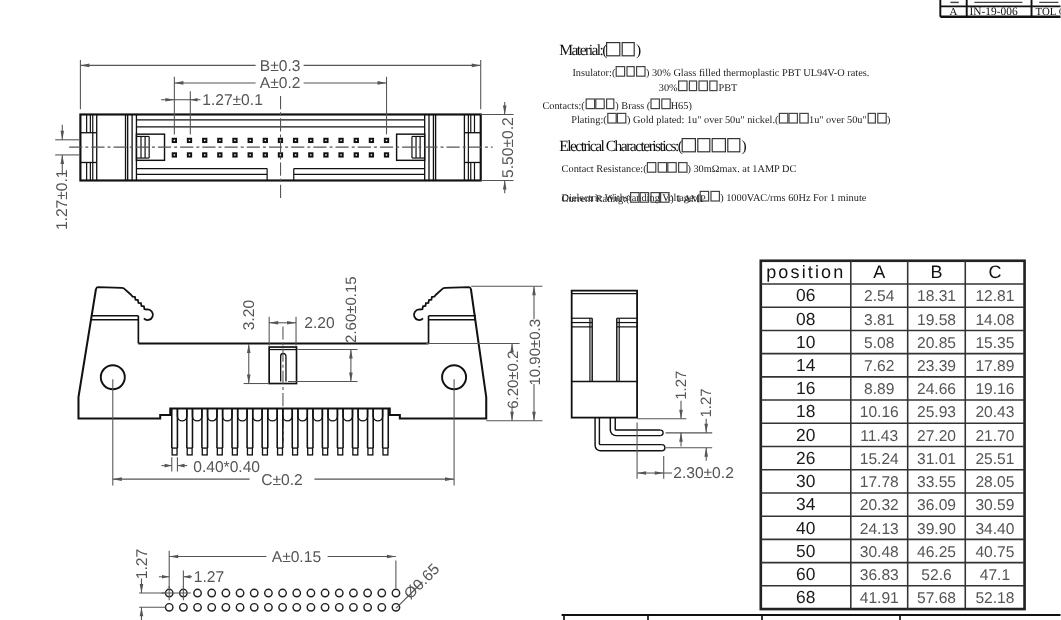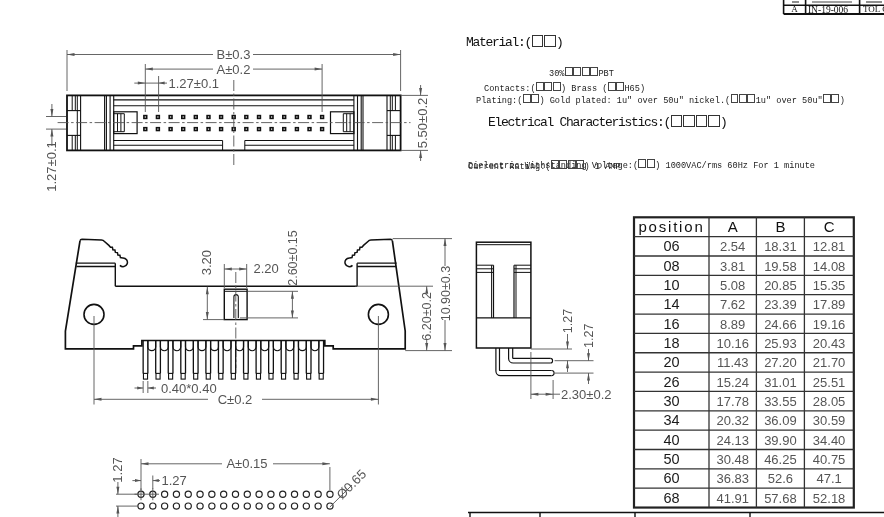--- a/index.html
+++ b/index.html
@@ -1,16 +1,16 @@
 <!DOCTYPE html>
 <html><head><meta charset="utf-8"><style>
 html,body{margin:0;padding:0;background:#fff;}
 #page{position:relative;width:884px;height:517px;overflow:hidden;background:#fff;font-family:"Liberation Mono",monospace;}
 #page svg{position:absolute;left:0;top:0;}
-.t{position:absolute;white-space:pre;color:#222;font-size:8.6px;line-height:11px;}
+.t{position:absolute;white-space:pre;color:#222;font-size:8.6px;line-height:11px;font-family:Liberation Serif, serif;}
 .h{font-size:13px;letter-spacing:-1.3px;color:#111;}
 i.c{display:inline-block;width:5.9px;height:7px;border:1px solid #444;margin:0 0.3px;vertical-align:-0.5px;font-style:normal;}
 i.C{display:inline-block;width:9.5px;height:10px;border:1px solid #333;margin:0 0.5px;vertical-align:-1px;font-style:normal;}
 </style></head><body>
 <div id="page">
 <svg width="884" height="517" viewBox="0 0 884 517">
 
 <rect x="67" y="95.4" width="333.6" height="55.0" fill="none" stroke="#111" stroke-width="1.8"></rect>
 
 <line x1="80.6" y1="95.4" x2="80.6" y2="150.4" stroke="#111" stroke-width="1.1"></line>
@@ -553,28 +553,30 @@
 
 <line x1="468" y1="512.5" x2="884" y2="512.5" stroke="#111" stroke-width="1.5"></line>
 <line x1="470" y1="512.5" x2="470" y2="517" stroke="#111" stroke-width="1.4"></line>
 <line x1="540" y1="512.5" x2="540" y2="517" stroke="#111" stroke-width="1.4"></line>
 <line x1="635" y1="512.5" x2="635" y2="517" stroke="#111" stroke-width="1.4"></line>
 <line x1="750" y1="512.5" x2="750" y2="517" stroke="#111" stroke-width="1.4"></line>
 </svg>
 
 <div class="t h" style="left:466px;top:35px;">Material:(<i class="C"></i><i class="C"></i>)</div>
 
+<div class="t" style="left:477px;top:55px;">Insulator:(<i class="c"></i><i class="c"></i><i class="c"></i>) 30% Glass filled thermoplastic PBT UL94V-O rates.</div>
 
 <div class="t" style="left:549px;top:66.5px;">30%<i class="c"></i><i class="c"></i><i class="c"></i><i class="c"></i>PBT</div>
 
-<div class="t" style="left:484px;top:82px;">Contacts:(<i class="c"></i><i class="c"></i><i class="c"></i>) Brass (<i class="c"></i><i class="c"></i>H65)</div>
+<div class="t" style="left:452px;top:82px;">Contacts:(<i class="c"></i><i class="c"></i><i class="c"></i>) Brass (<i class="c"></i><i class="c"></i>H65)</div>
 
 <div class="t" style="left:476px;top:93.5px;">Plating:(<i class="c"></i><i class="c"></i>) Gold plated: 1u" over 50u" nickel.(<i class="c"></i><i class="c"></i><i class="c"></i>1u" over 50u"<i class="c"></i><i class="c"></i>)</div>
 
-<div class="t h" style="left:488px;top:115px;text-align:right;">Electrical Characteristics:(<i class="C"></i><i class="C"></i><i class="C"></i><i class="C"></i>)</div>
-
+<div class="t h" style="left:466px;top:115px;text-align:right;">Electrical Characteristics:(<i class="C"></i><i class="C"></i><i class="C"></i><i class="C"></i>)</div>
+
+<div class="t" style="left:468px;top:134.5px;">Contact Resistance:(<i class="c"></i><i class="c"></i><i class="c"></i><i class="c"></i>) 30mΩmax. at 1AMP DC</div>
 
 
 <div class="t" style="left:468px;top:158.5px;">Dielectric Withstanding Voltage:(<i class="c"></i><i class="c"></i>) 1000VAC/rms 60Hz For 1 minute</div>
 
 <div class="t" style="left:468px;top:160px;">Current Rating:(<i class="c"></i><i class="c"></i><i class="c"></i><i class="c"></i>) 1 AMP</div>
 
 
 </div>
 </body></html>

